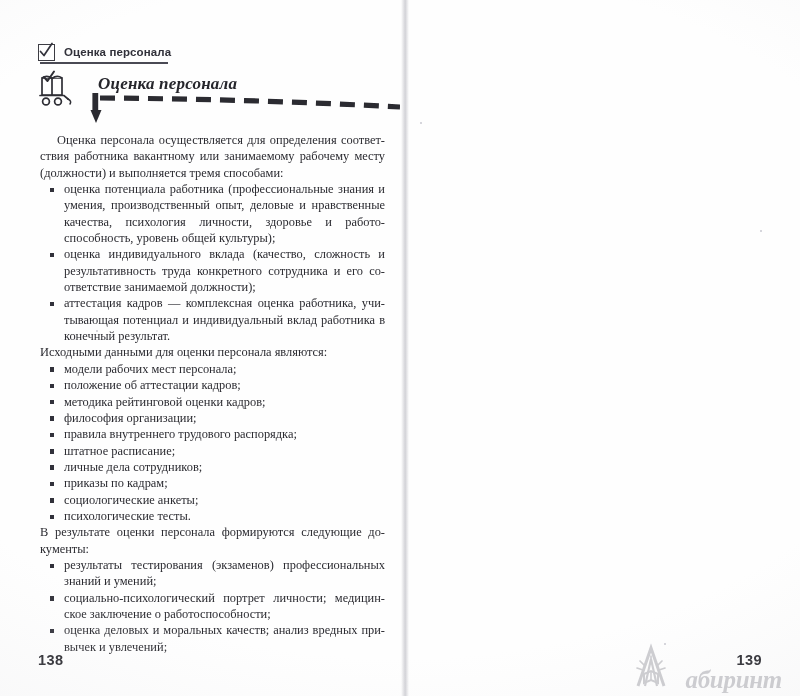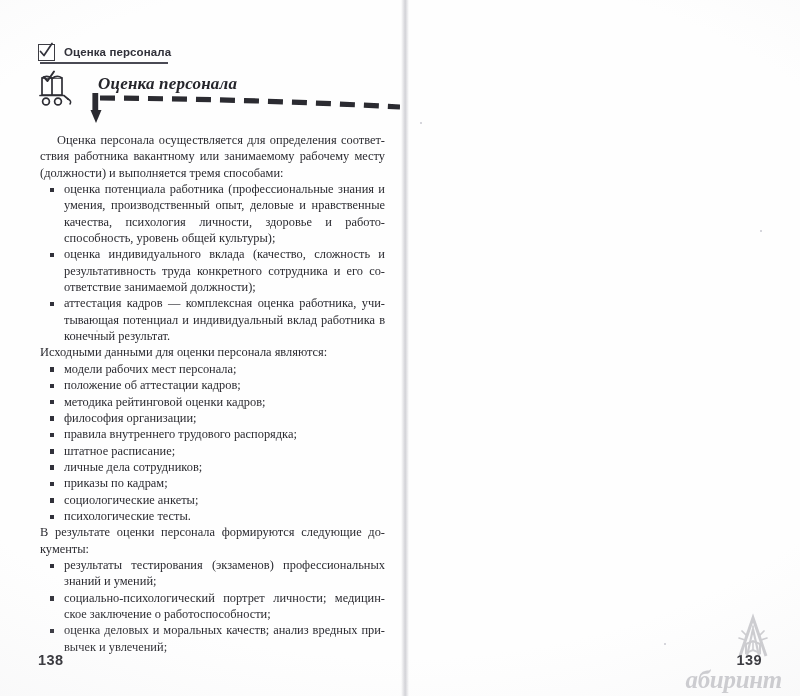--- a/index.html
+++ b/index.html
@@ -179,21 +179,20 @@
   
   #watermark {
     position: absolute;
     right: 14px;
     bottom: 4px;
     display: flex;
     align-items: flex-end;
     gap: 5px;
     opacity: .42;
     pointer-events: none;
-    flex-direction: column;
   }
   #watermark-text {
     font-family: "Liberation Serif", "DejaVu Serif", serif;
     font-style: italic;
     font-weight: 700;
     font-size: 25px;
     color: #8d8d96;
     letter-spacing: -.3px;
     line-height: 1;
     position: relative;

